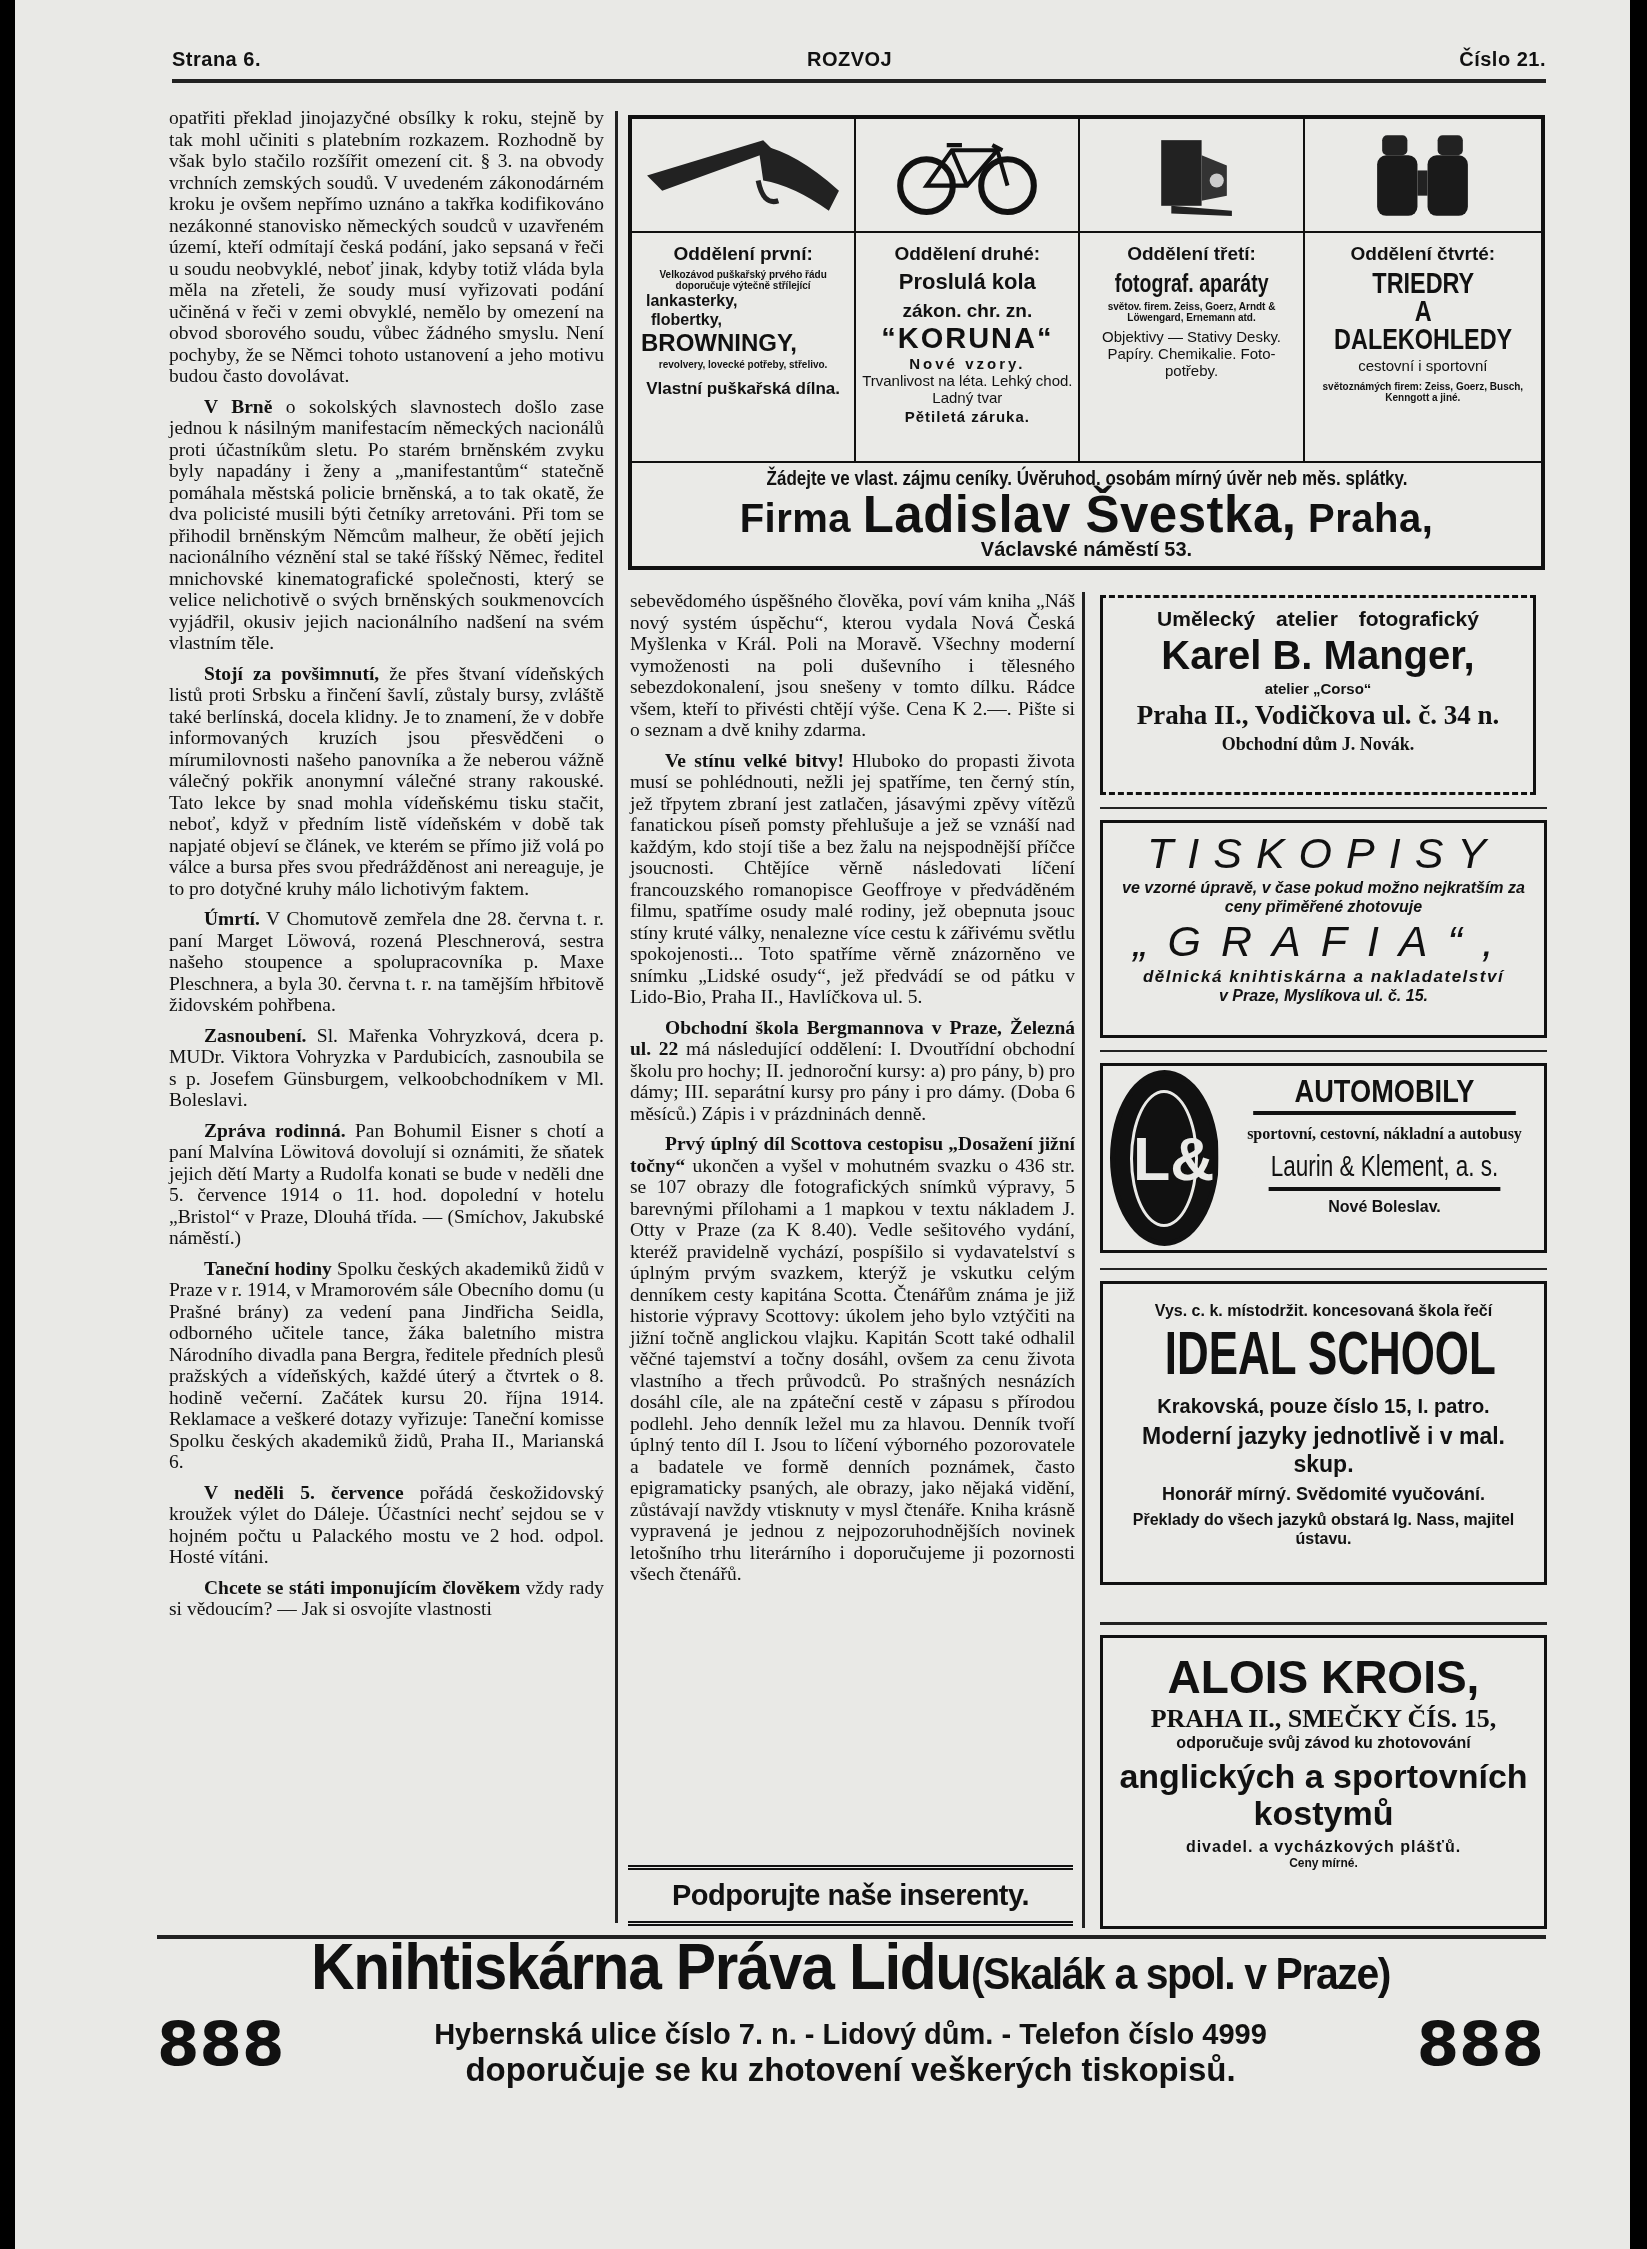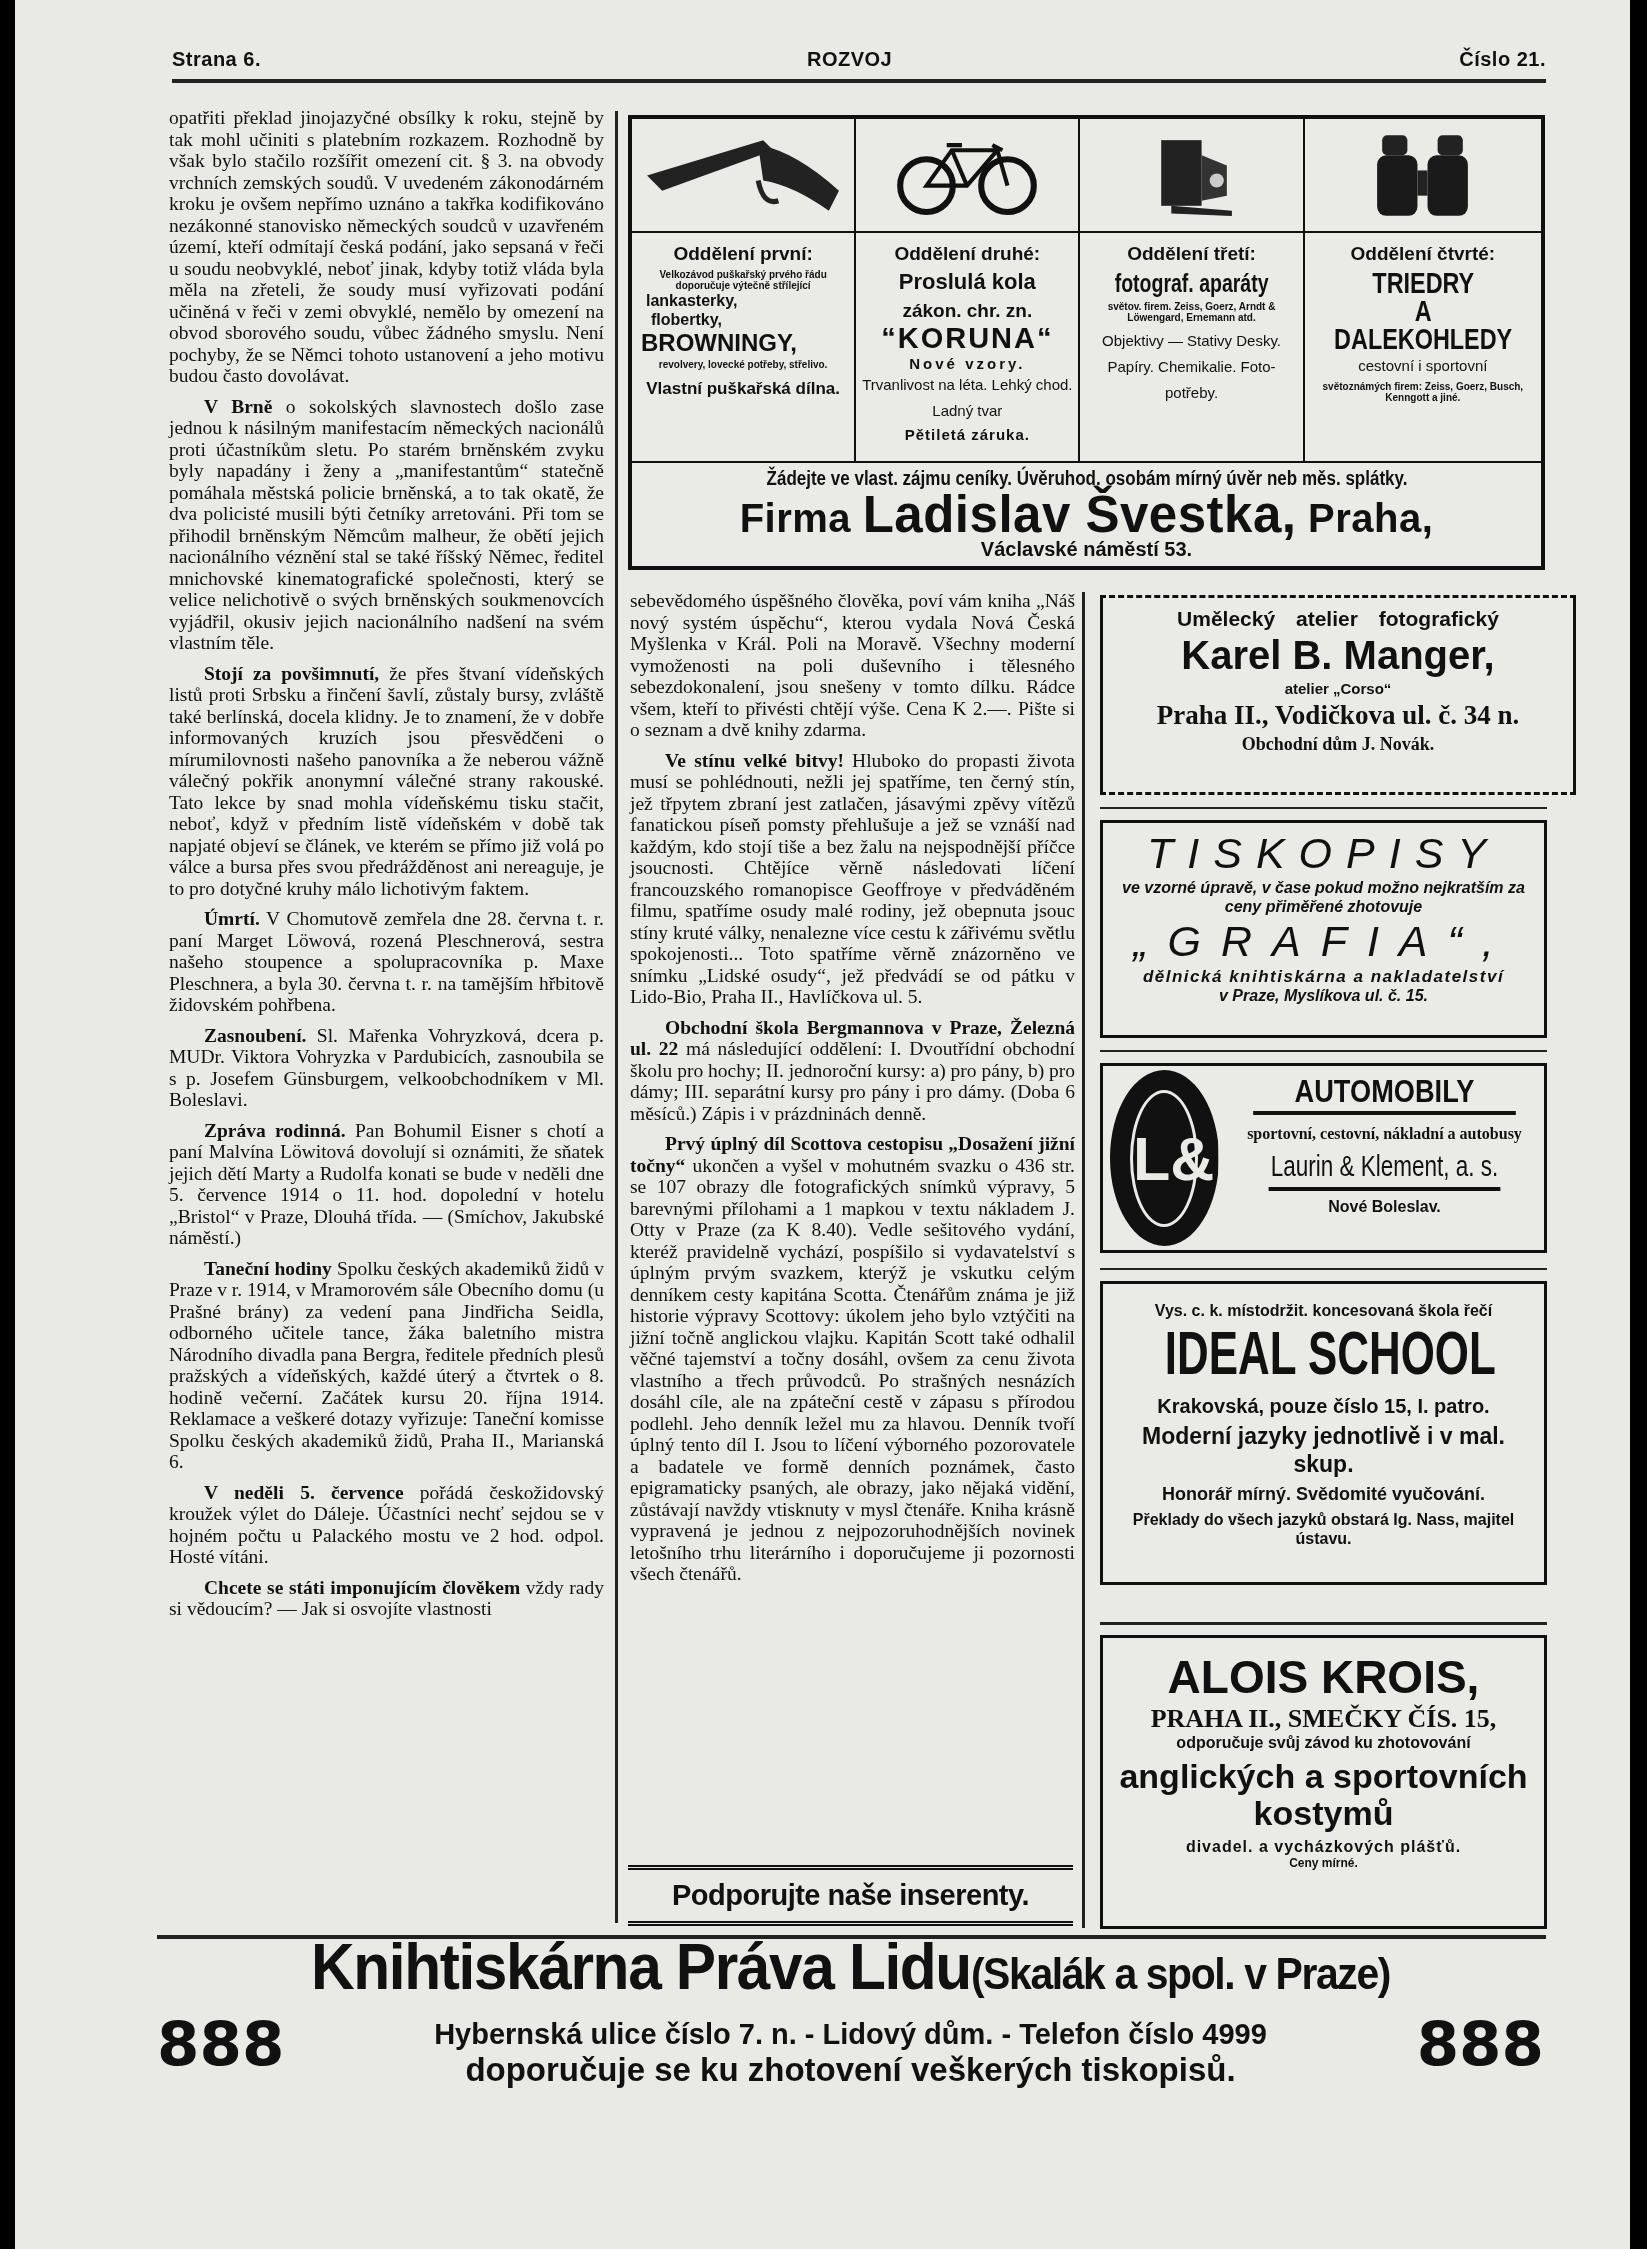--- a/index.html
+++ b/index.html
@@ -28,29 +28,29 @@
 
   
   .ad-svestka { left: 613px; top: 115px; width: 917px; height: 455px; border-width: 4.6px; }
   .svestka-grid { position: absolute; left: 0; top: 0; width: 100%; height: 342px; display: flex; }
   .svestka-cell { flex: 1; border-right: 2.5px solid #111; position: relative; }
   .svestka-cell:last-child { border-right: none; }
   .svestka-img { height: 114px; border-bottom: 2.5px solid #111; display: flex; align-items: center; justify-content: center; }
   .svestka-txt { padding: 10px 4px 0; text-align: center; }
   .dept { font-weight: bold; font-size: 19px; margin-bottom: 4px; }
   .ad-small { font-weight: bold; font-size: 10px; line-height: 11px; }
-  .ad-med { font-size: 15px; line-height: 26px; }
+  .ad-med { font-size: 15px; line-height: 17px; }
   .ad-big-cond { font-weight: bold; font-size: 25px; line-height: 28px; transform: scaleX(0.78); display: inline-block; }
   .svestka-bottom { position: absolute; left: 0; top: 342px; width: 100%; height: 109px; border-top: 2.5px solid #111; text-align: center; }
   .sv-line1 { font-weight: bold; font-size: 20px; margin-top: 4px; transform: scaleX(0.85); display: inline-block; }
   .sv-firma { font-weight: 700; font-size: 40px; line-height: 47px; margin-top: 1px; letter-spacing: 0.5px; }
   .sv-firma .big { font-size: 51px; }
   .sv-addr { font-weight: bold; font-size: 20px; margin-top: -4px; }
 
-  .ad-manger { left: 1085px; top: 595px; width: 476px; height: 200px; border-width: 3px; border-top-style: dashed; border-bottom-style: dashed; padding-top: 9px; }
+  .ad-manger { left: 1085px; top: 595px; width: 436px; height: 200px; border-width: 3px; border-top-style: dashed; border-bottom-style: dashed; padding-top: 9px; }
   .ad-tiskopisy { left: 1085px; top: 820px; width: 447px; height: 218px; border-width: 3px; }
   .ad-auto { left: 1085px; top: 1063px; width: 447px; height: 190px; border-width: 3px; }
   .ad-ideal { left: 1085px; top: 1281px; width: 447px; height: 304px; border-width: 3px; }
   .ad-krois { left: 1085px; top: 1635px; width: 447px; height: 294px; border-width: 3px; }
 
   .hrule { position: absolute; height: 2px; background: #222; }
   .support { position: absolute; left: 613px; top: 1865px; width: 445px; height: 61px;
      border-top: 5px double #111; border-bottom: 5px double #111; text-align: center;
      font-family: "Liberation Sans", sans-serif; font-weight: 900; font-size: 29px; line-height: 50px; letter-spacing: -0.5px; }
 

